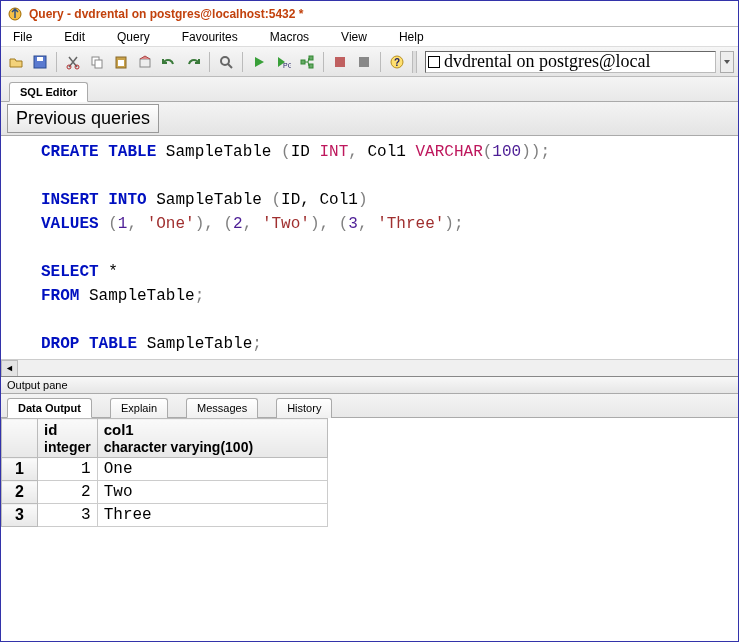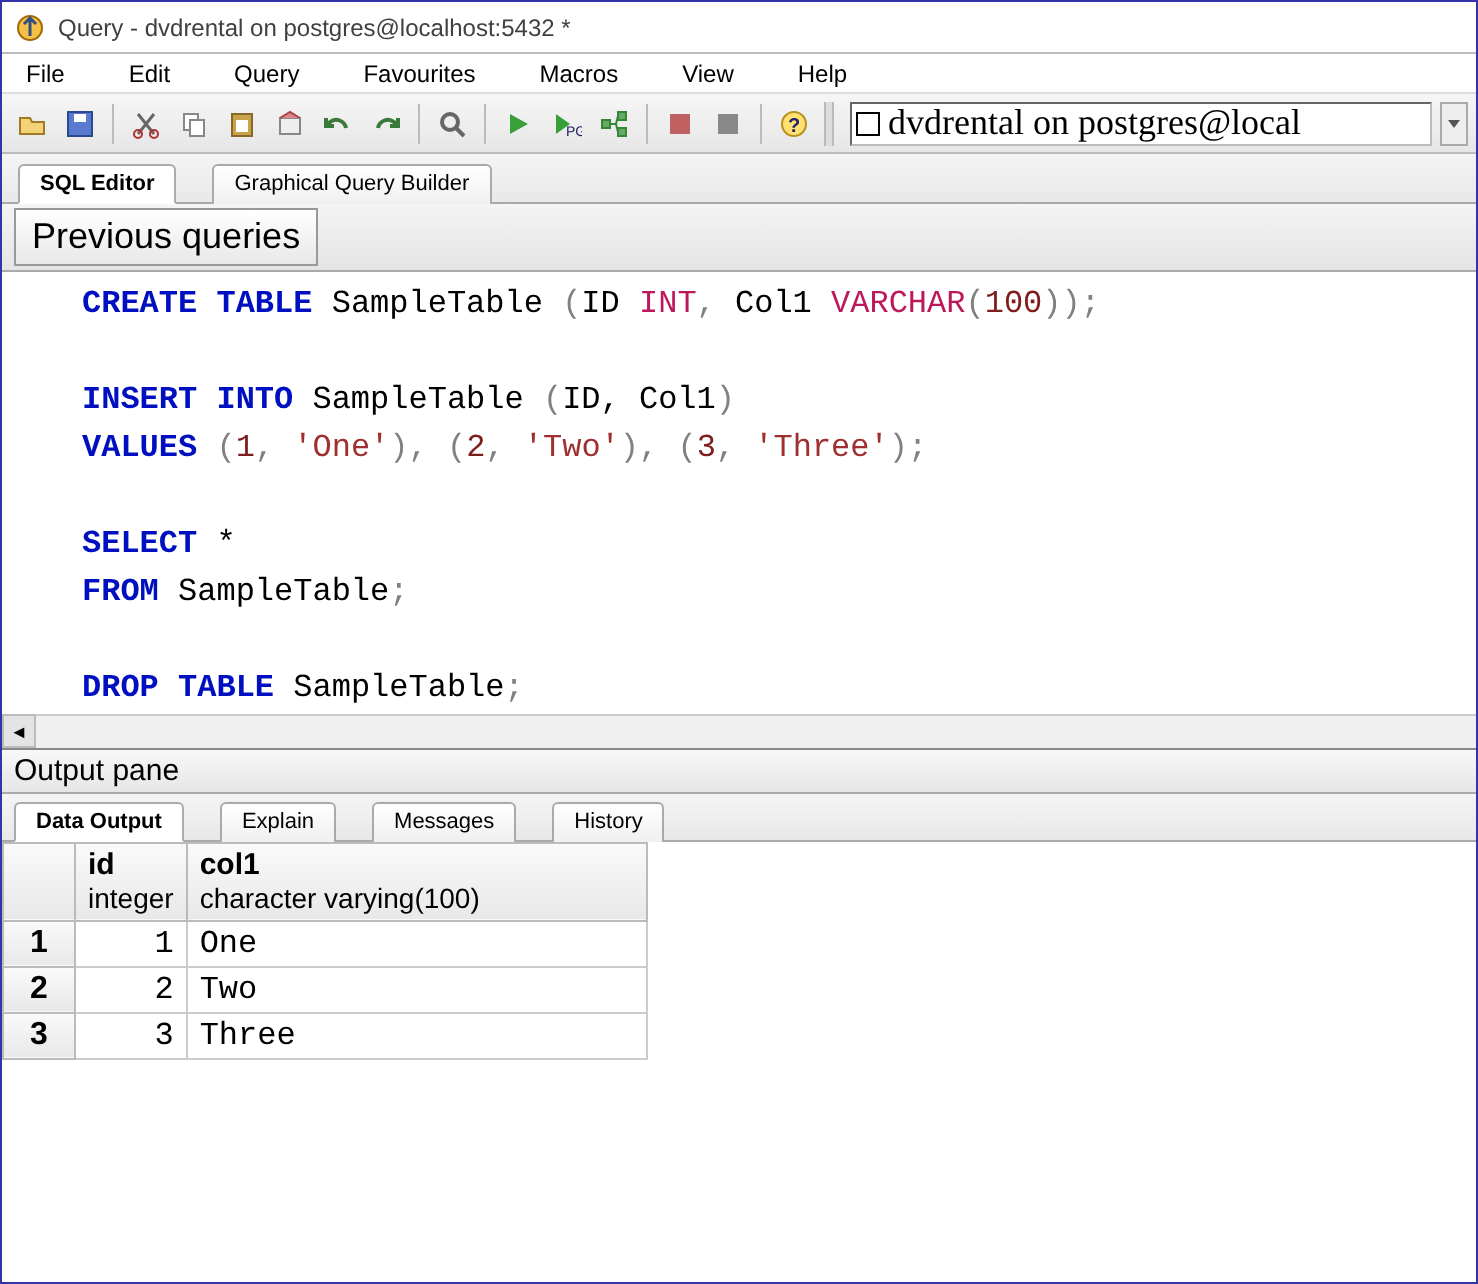--- a/index.html
+++ b/index.html
@@ -1,53 +1,53 @@
 <!DOCTYPE html>
 <html><head>
 <meta charset="utf-8">
 <style>
   * { box-sizing: border-box; }
   html, body { margin:0; padding:0; font-family: "Segoe UI", Tahoma, sans-serif; font-size:12px; color:#000; background:#fff; }
   .window { width:739px; height:642px; border:1px solid #33a; display:flex; flex-direction:column; overflow:hidden; background:#f0f0f0; }
   .titlebar { background:#fff; height:26px; display:flex; align-items:center; padding:0 6px; border-bottom:1px solid #bbb; }
   .titlebar .icon { width:16px; height:16px; margin-right:6px; display:flex; align-items:center; justify-content:center; }
-  .titlebar .title { font-size:12px; color:#404040; }
+  .titlebar .title { font-size:12px; color:#c2410c;font-weight:bold; }
   .menubar { background:#fff; height:20px; display:flex; align-items:center; padding:0 4px; gap:16px; border-bottom:1px solid #ddd; }
   .menubar .menuitem { padding:2px 8px; cursor:default; }
   .toolbar { background:linear-gradient(#f6f6f6,#e6e6e6); height:30px; display:flex; align-items:center; padding:0 4px; border-bottom:1px solid #bbb; gap:2px; }
   .toolbar .tb { width:22px; height:22px; border:1px solid transparent; display:flex; align-items:center; justify-content:center; border-radius:2px; cursor:pointer; }
   .toolbar .sep { width:1px; height:20px; background:#bbb; margin:0 3px; }
   .toolbar .sep2 { width:5px; height:22px; border-left:1px solid #bbb; border-right:1px solid #bbb; margin:0 2px; background:#ddd; }
   .conn { flex:1; display:flex; align-items:center; background:#fff; border:1px inset #bbb; height:22px; margin-left:4px; padding:0 2px; font-family:"Times New Roman",serif; font-size:18px; overflow:hidden; white-space:nowrap; }
   .conn .box { width:12px; height:12px; border:1px solid #000; margin-right:4px; }
   .conn-drop { width:14px; height:22px; background:#eee; border:1px solid #aaa; margin-left:2px; display:flex; align-items:center; justify-content:center; }
   .tabs-row { background:linear-gradient(#f4f4f4,#e8e8e8); padding:4px 8px 0 8px; display:flex; gap:18px; border-bottom:1px solid #aaa; }
   .tab { padding:3px 10px; border:1px solid #aaa; border-bottom:none; background:linear-gradient(#fff,#f0f0f0); font-size:11px; border-radius:3px 3px 0 0; position:relative; top:1px; }
   .tab.active { background:#fff; font-weight:bold; border-bottom:1px solid #fff; z-index:2;}
   .prevq { background:linear-gradient(#f4f4f4,#e4e4e4); border-bottom:1px solid #aaa; padding:2px 6px;}
   .prevq .btn { border:1px solid #999; background:linear-gradient(#fff,#e8e8e8); padding:3px 8px; font-family:Liberation Sans, sans-serif; font-size:18px; display:inline-block; }
   .editor { flex:1; background:#fff; overflow:hidden; position:relative; }
   .code { font-family:"Courier New",monospace; font-size:16px; line-height:24px; padding:4px 4px 4px 40px; white-space:pre; color:#000; }
   .kw { color:#0010c0; font-weight:bold; }
   .ty { color:#be185d; }
-  .num { color:#7f1d1d; }
+  .num { color:#4c1d95; }
   .str { color:#a03030; }
   .pun { color:#808080; }
   .scroll-h { height:17px; background:#f0f0f0; border-top:1px solid #ccc; display:flex; align-items:center; }
   .scroll-h .arrow { width:17px; height:17px; background:#e4e4e4; border:1px solid #bbb; display:flex; align-items:center; justify-content:center; font-size:9px;}
-  .pane-label { background:linear-gradient(#f8f8f8,#e6e6e6); border-top:1px solid #888; border-bottom:1px solid #aaa; padding:2px 6px; font-size:15px;}
+  .pane-label { background:linear-gradient(#f8f8f8,#e6e6e6); border-top:1px solid #888; border-bottom:1px solid #aaa; padding:2px 6px; font-size:11px;}
   .out-tabs { background:linear-gradient(#f4f4f4,#e8e8e8); padding:3px 6px 0 6px; display:flex; gap:18px; border-bottom:1px solid #aaa;}
   .grid { background:#fff; flex:1; overflow:auto; }
   table.result { border-collapse:collapse; font-size:15px; }
   table.result th { background:linear-gradient(#fafafa,#e8e8e8); border:1px solid #bbb; padding:2px 6px; text-align:left; font-weight:bold; font-family:"Segoe UI",sans-serif; font-size:15px;}
   table.result th.rowh { text-align:center; width:36px;}
   table.result td { border:1px solid #ccc; padding:2px 6px; font-family:"Courier New",monospace; font-size:16px; }
   table.result td.numcell { text-align:right; }
   table.result td.rown { background:linear-gradient(#fafafa,#e8e8e8); border:1px solid #bbb; font-weight:bold; text-align:center; font-family:"Segoe UI",sans-serif; }
-  .sub { font-weight:normal; font-size:14px; }
+  .sub { font-weight:bold; font-size:14px; }
   svg { display:block; }
 </style>
 </head>
 <body>
 
 <div class="window">
 
   <div class="titlebar">
     <span class="icon">
       <svg width="16" height="16">
@@ -170,21 +170,20 @@
     </div>
     <div class="conn-drop">
       <svg width="8" height="8">
           <path d="M1 2l3 4 3-4z" fill="#555"></path>
         </svg>
     </div>
   </div>
 
   <div class="tabs-row">
     <div class="tab active">SQL Editor</div>
-    <div class="tab">Graphical Query Builder</div>
   </div>
 
   <div class="prevq">
     <span class="btn">Previous queries</span>
   </div>
 
   <div class="editor">
 <div class="code"><span class="kw">CREATE</span> <span class="kw">TABLE</span><span> SampleTable </span><span class="pun">(</span><span>ID </span><span class="ty">INT</span><span class="pun">, </span><span>Col1 </span><span class="ty">VARCHAR</span><span class="pun">(</span><span class="num">100</span><span class="pun">)</span><span class="pun">)</span><span class="pun">;</span>
 
 <span class="kw">INSERT</span> <span class="kw">INTO</span><span> SampleTable </span><span class="pun">(</span><span>ID, Col1</span><span class="pun">)</span>

